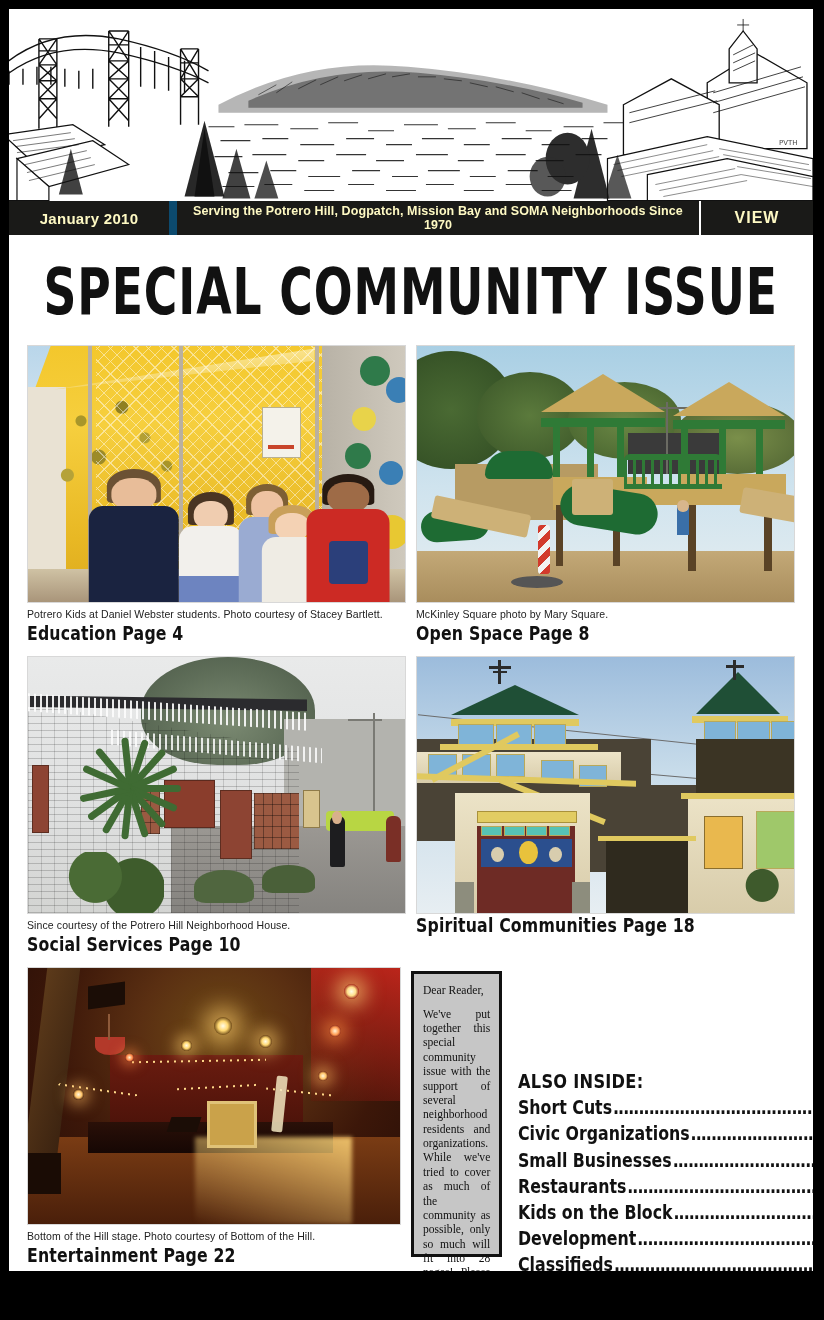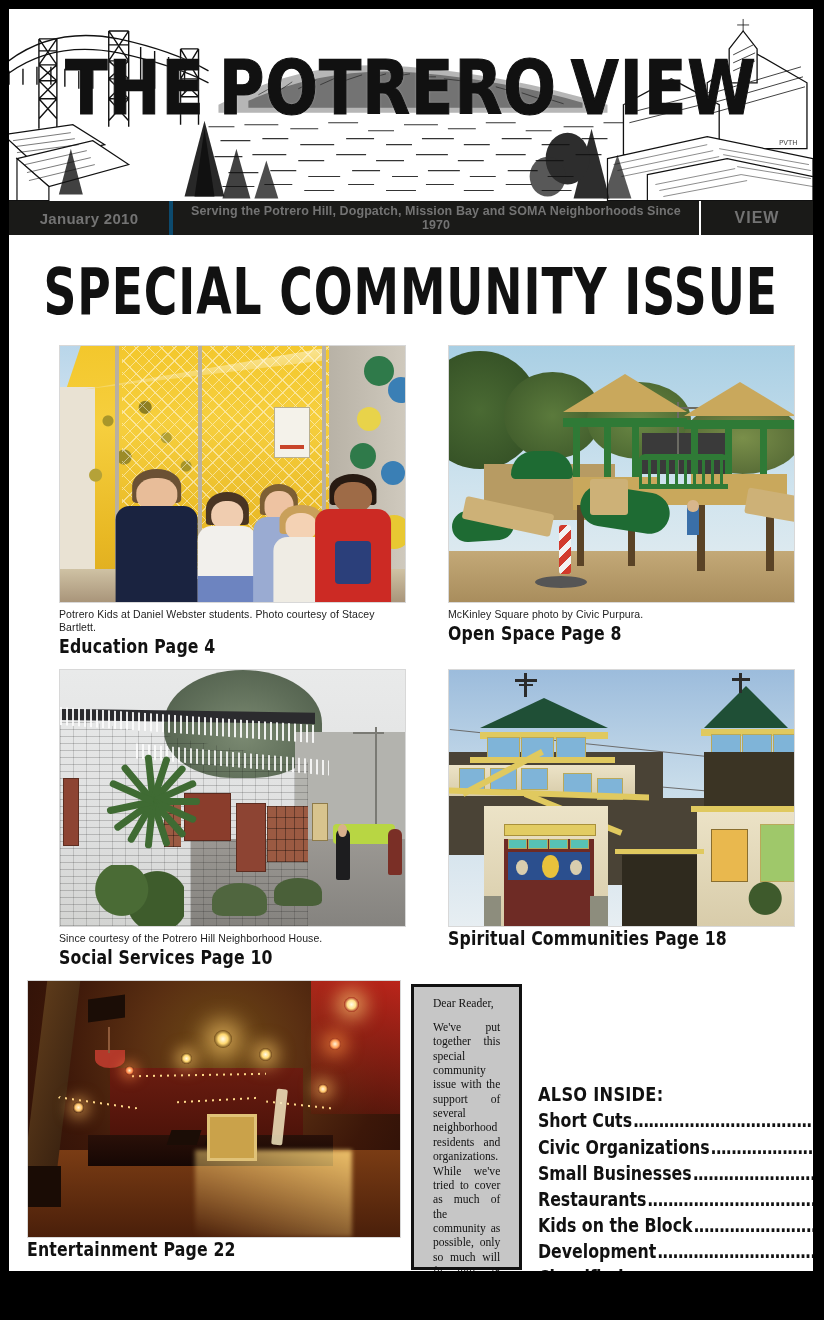--- a/index.html
+++ b/index.html
@@ -19,56 +19,56 @@
     font-family:"DejaVu Sans",sans-serif; font-weight:bold;
     font-size:62px; letter-spacing:1px; color:#111; line-height:1;
     -webkit-text-stroke:1px #111;
     text-shadow:0 0 2px rgba(255,255,255,.55);
     white-space:nowrap;
   }
   .mh-title .w{margin:0 7px; display:inline-block; transform:scaleY(1.22);}
 
   
   .bar{display:flex;height:34px;background:#1a1a18;align-items:stretch;}
-  .bar > div{display:flex;align-items:center;justify-content:center;color:#737373;}
+  .bar > div{display:flex;align-items:center;justify-content:center;color:#fef9c3;}
   .bar .date{width:160px;font-weight:bold;font-size:15px;letter-spacing:.3px;}
-  .bar .serving{flex:1;font-size:12.5px;font-weight:600;border-left:4px solid #0c4a6e;border-right:2px solid #fff;
+  .bar .serving{flex:1;font-size:12.5px;font-weight:600;border-left:8px solid #0c4a6e;border-right:2px solid #fff;
                 padding:0 8px;text-align:center;letter-spacing:.1px;}
   .bar .free{width:112px;font-weight:bold;font-size:16px;letter-spacing:1px;}
 
   
   .banner{
     text-align:center;font-family:"DejaVu Sans Condensed","Liberation Sans Narrow","Liberation Sans",sans-serif;
     font-weight:bold;font-size:54px;line-height:1;color:#111;
     padding:22px 0 14px 0;letter-spacing:1px;
     transform:scaleY(1.18); transform-origin:center top;
   }
   .banner span{display:inline-block;transform:scaleX(.94);}
 
   
   .grid{padding:20px 18px 0 18px;}
   .row{display:flex;gap:10px;margin-bottom:12px;}
-  .cell{width:384px;margin-left:32px;}
+  .cell{width:384px;}
   .photo{width:100%;height:258px;position:relative;overflow:hidden;background:#ccc;
          border:1px solid #d8d8d8;box-sizing:border-box;}
   .cap{font-size:10.5px;color:#222;margin:5px 0 1px 0;line-height:1.25;letter-spacing:.1px;}
   .sect{
     font-family:"DejaVu Sans Condensed","Liberation Sans Narrow","Liberation Sans",sans-serif;
     font-weight:bold;font-size:19px;color:#111;letter-spacing:.2px;
     transform:scaleX(.92);transform-origin:left center;white-space:nowrap;
   }
 
   
   .bottomrow{display:flex;gap:10px;}
   .botleft{width:384px;}
   .botright{width:384px;display:flex;gap:12px;padding-top:4px;}
 
   .note{
     width:190px;background:#c6c6c6;border:3px solid #111;box-sizing:border-box;
-    padding:10px 19px;font-family:"Liberation Serif","DejaVu Serif",serif;
+    padding:10px 9px;font-family:"Liberation Serif","DejaVu Serif",serif;
     font-size:11.6px;line-height:1.24;color:#111;text-align:justify;
     height:286px;
   }
   .note p{margin:0 0 9px 0;}
 
   .toc{flex:1;padding-left:4px;padding-top:98px;}
   .toc h3{
     margin:0 0 2px 0;
     font-family:"DejaVu Sans Condensed","Liberation Sans Narrow","Liberation Sans",sans-serif;
     font-weight:bold;font-size:20px;letter-spacing:.3px;color:#111;
@@ -289,23 +289,20 @@
       <g fill="#111" opacity="0.88">
         <path d="M566 190 L584 120 L602 190 Z"></path>
         <path d="M596 190 L610 146 L624 190 Z" opacity="0.8"></path>
         <ellipse cx="560" cy="150" rx="22" ry="26"></ellipse>
         <ellipse cx="540" cy="168" rx="18" ry="20" opacity="0.8"></ellipse>
       </g>
 
       <text x="772" y="136" font-family="DejaVu Sans, sans-serif" font-size="7" fill="#111" opacity="0.8">PVTH</text>
     </svg>
 
-    <div class="mh-title">
-      <span class="w">THE</span><span class="w">POTRERO</span><span class="w">VIEW</span>
-    </div>
   </div>
 
   <div class="bar">
     <div class="date">January 2010</div>
     <div class="serving">Serving the Potrero Hill, Dogpatch, Mission Bay and SOMA Neighborhoods Since 1970</div>
     <div class="free">VIEW</div>
   </div>
 
   <div class="banner">
     <span>SPECIAL COMMUNITY ISSUE</span>
@@ -412,21 +409,21 @@
           <div class="p2-slideG" style="left:18%;top:41%;width:18%;height:11%;border-radius:30px 30px 6px 6px;"></div>
           <div class="p2-slideT" style="left:4%;top:62%;width:26%;height:9%;transform:rotate(12deg);border-radius:3px;"></div>
           <div class="p2-slideT" style="left:86%;top:57%;width:16%;height:10%;transform:rotate(10deg);border-radius:3px;"></div>
           <div class="p2-slideT" style="left:41%;top:52%;width:11%;height:14%;border-radius:3px;"></div>
 
           <div class="p2-pole" style="left:32%;top:70%;width:12px;height:19%;"></div>
           <div class="p2-spring" style="left:25%;top:90%;width:52px;height:12px;"></div>
           <div style="position:absolute;left:69%;top:62%;width:12px;height:12%;background:#3a6fa8;"></div>
           <div style="position:absolute;left:69%;top:60%;width:12px;height:5%;background:#d8b68c;border-radius:50%;"></div>
         </div>
-        <div class="cap">McKinley Square photo by Civic Purpura.</div>
+        <div class="cap">McKinley Square photo by Mary Square.</div>
         <div class="sect">Open Space Page 8</div>
       </div>
     </div>
 
     <div class="row">
 
       <div class="cell">
         <div class="photo">
           <div class="p3-sky"></div>
           <div class="p3-tree"></div>
@@ -569,20 +566,21 @@
           <div class="p5-star" style="left:62%;top:26%;width:13px;height:13px;background:radial-gradient(circle,#fffbe8 0%,#ffd871 40%,rgba(255,180,60,0) 72%);box-shadow:0 0 16px 7px rgba(255,206,110,.55);"></div>
           <div class="p5-star" style="left:41%;top:28%;width:11px;height:11px;background:radial-gradient(circle,#fffbe8 0%,#ffd871 40%,rgba(255,180,60,0) 72%);box-shadow:0 0 14px 6px rgba(255,206,110,.5);"></div>
           <div class="p5-star" style="left:85%;top:6%;width:15px;height:15px;background:radial-gradient(circle,#fffbe8 0%,#ffe08a 40%,rgba(255,180,60,0) 72%);box-shadow:0 0 18px 8px rgba(255,210,120,.6);"></div>
           <div class="p5-star" style="left:81%;top:22%;width:12px;height:12px;background:radial-gradient(circle,#fff4d8 0%,#ff9d55 45%,rgba(255,120,40,0) 75%);box-shadow:0 0 16px 7px rgba(255,150,70,.55);"></div>
           <div class="p5-star" style="left:12%;top:47%;width:11px;height:11px;background:radial-gradient(circle,#fff6de 0%,#ffc56a 42%,rgba(255,170,60,0) 74%);box-shadow:0 0 14px 6px rgba(255,190,100,.5);"></div>
           <div class="p5-star" style="left:26%;top:33%;width:9px;height:9px;background:radial-gradient(circle,#fff0c8 0%,#ff8a4a 45%,rgba(255,120,40,0) 76%);box-shadow:0 0 12px 5px rgba(255,140,70,.5);"></div>
           <div class="p5-star" style="left:78%;top:40%;width:10px;height:10px;background:radial-gradient(circle,#fff6de 0%,#ffc56a 42%,rgba(255,170,60,0) 74%);box-shadow:0 0 14px 6px rgba(255,190,100,.5);"></div>
           <div style="position:absolute;left:66%;top:42%;width:3%;height:22%;background:#f2e6c0;border-radius:2px;transform:rotate(6deg);opacity:.85;"></div>
           <div class="p5-mon" style="left:0;bottom:12%;width:9%;height:16%;background:#1a0c05;"></div>
         </div>
+        <div class="cap">Bottom of the Hill stage. Photo courtesy of Bottom of the Hill.</div>
         <div class="sect">Entertainment Page 22</div>
       </div>
 
       <div class="botright">
 
         <div class="note">
           <p>Dear Reader,</p>
           <p>We've put together this special community issue with the support of several neighborhood residents and organizations. While we've tried to cover as much of the community as possible, only so much will fit into 28 pages!  Please forgive us for any omissions, and let us know what we should cover in a future issue.  We hope you enjoy reading about the people, places, and enterprises in our neighborhood.</p>
 
         </div>

